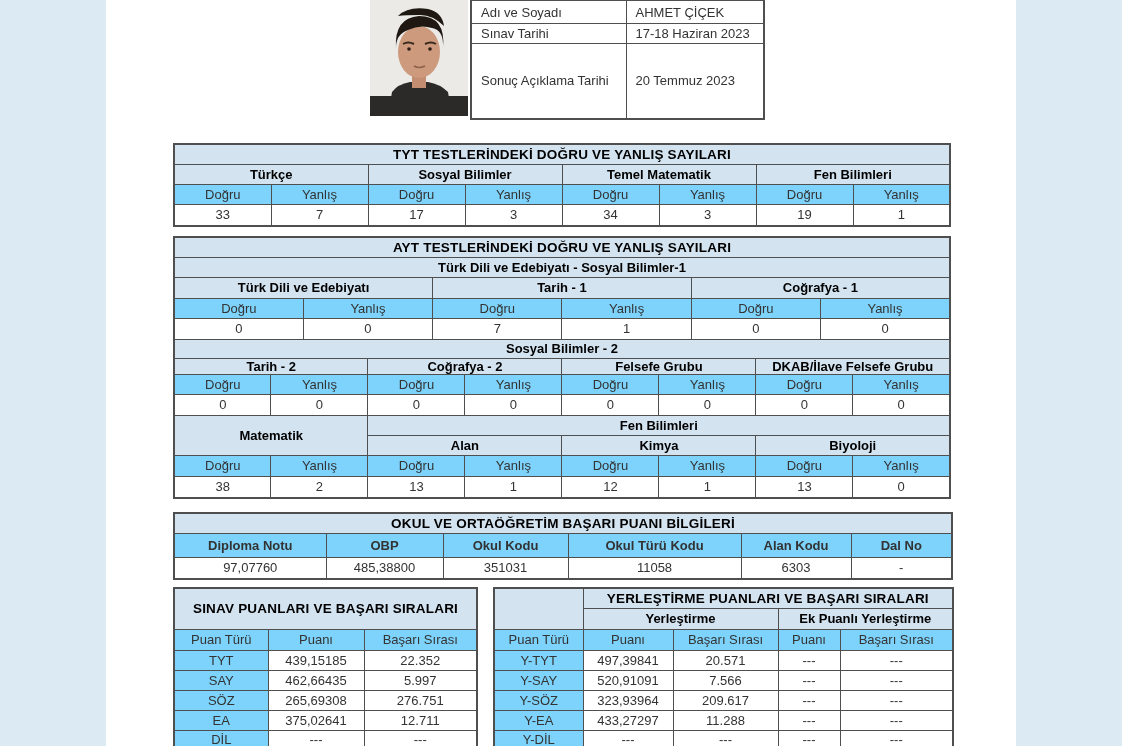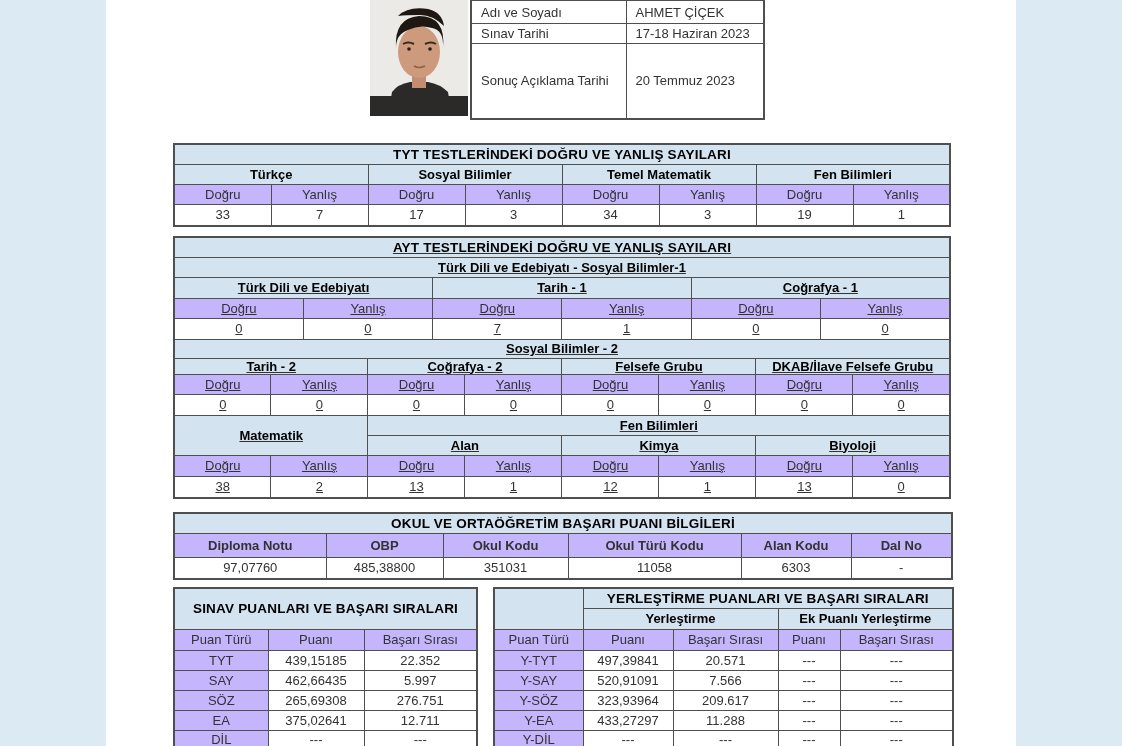--- a/index.html
+++ b/index.html
@@ -5,21 +5,21 @@
   html,body{margin:0;padding:0;}
   #screen{position:relative;width:1122px;height:746px;background:#dcebf3;overflow:hidden;
           font-family:"Liberation Sans",sans-serif;}
   #paper{position:absolute;left:106px;top:0;width:910px;height:746px;background:#ffffff;}
   .tbl{position:absolute;border-collapse:collapse;table-layout:fixed;
        font-family:"Liberation Sans",sans-serif;font-size:13px;color:#333;
        border:2px solid #4f4f4f;background:#fff;}
   .tbl td{border:1px solid #4f4f4f;text-align:center;padding:0 2px;
           overflow:hidden;white-space:nowrap;vertical-align:middle;}
   .blue{background:#d3e3f0;font-weight:bold;color:#000000;}
-  .gray{background:#c4b5fd;}
+  .gray{background:#7dd3fc;}
   .title-cell{font-size:13.5px;letter-spacing:.2px;}
   .info{border-top:none;}
   .info td{text-align:left;padding-left:9px;}
   #photo{position:absolute;left:370px;top:0;width:98px;height:116px;}
 </style>
 </head>
 <body>
 
 <div id="screen">
   <div id="paper"></div>
@@ -90,21 +90,21 @@
       <td>17</td>
       <td>3</td>
       <td>34</td>
       <td>3</td>
       <td>19</td>
       <td>1</td>
     </tr>
   </tbody>
     </table>
 
-  <table class="tbl" style="left:173px;top:236px;width:778px;text-decoration:underline;">
+  <table class="tbl" style="left:173px;top:236px;width:778px;">
     <colgroup>
         <col span="24" style="width:4.1667%">
       </colgroup>
     <tbody>
         <tr style="height:20px">
       <td colspan="24" class="blue title-cell">AYT TESTLERİNDEKİ DOĞRU VE YANLIŞ SAYILARI</td>
     </tr>
     <tr style="height:20px">
       <td colspan="24" class="blue">Türk Dili ve Edebiyatı - Sosyal Bilimler-1</td>
     </tr>

